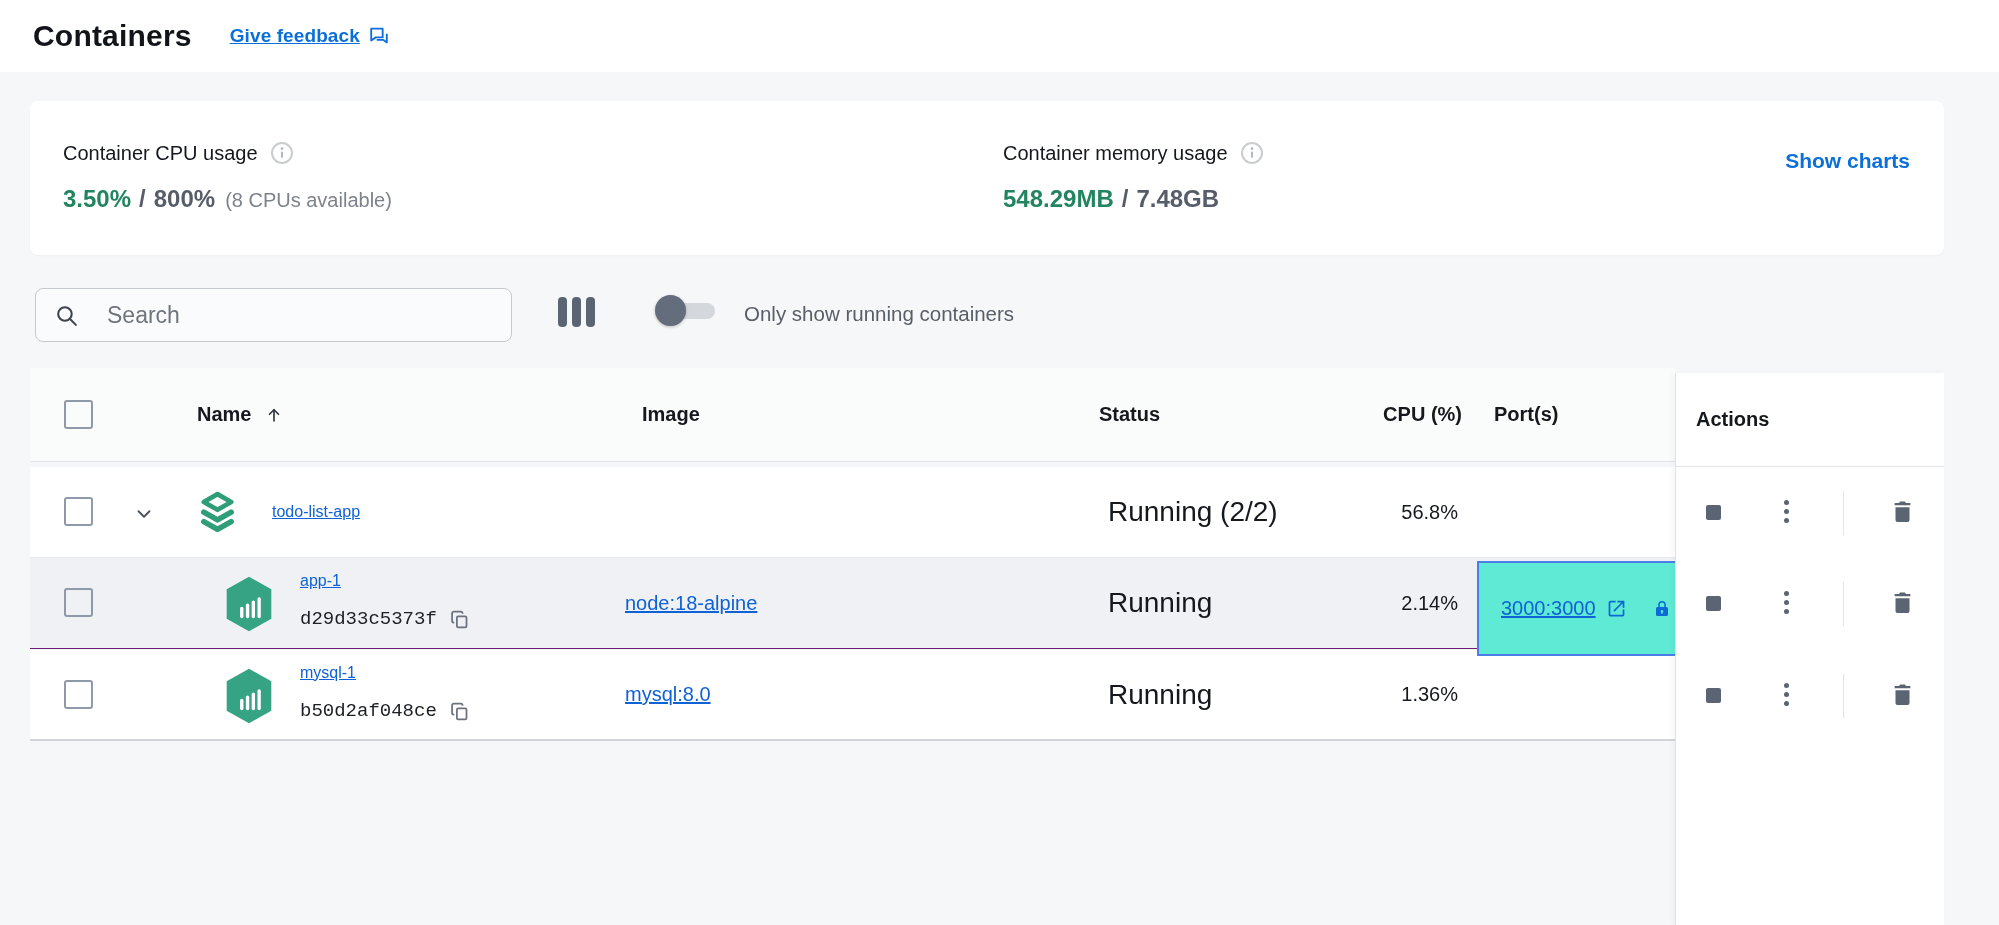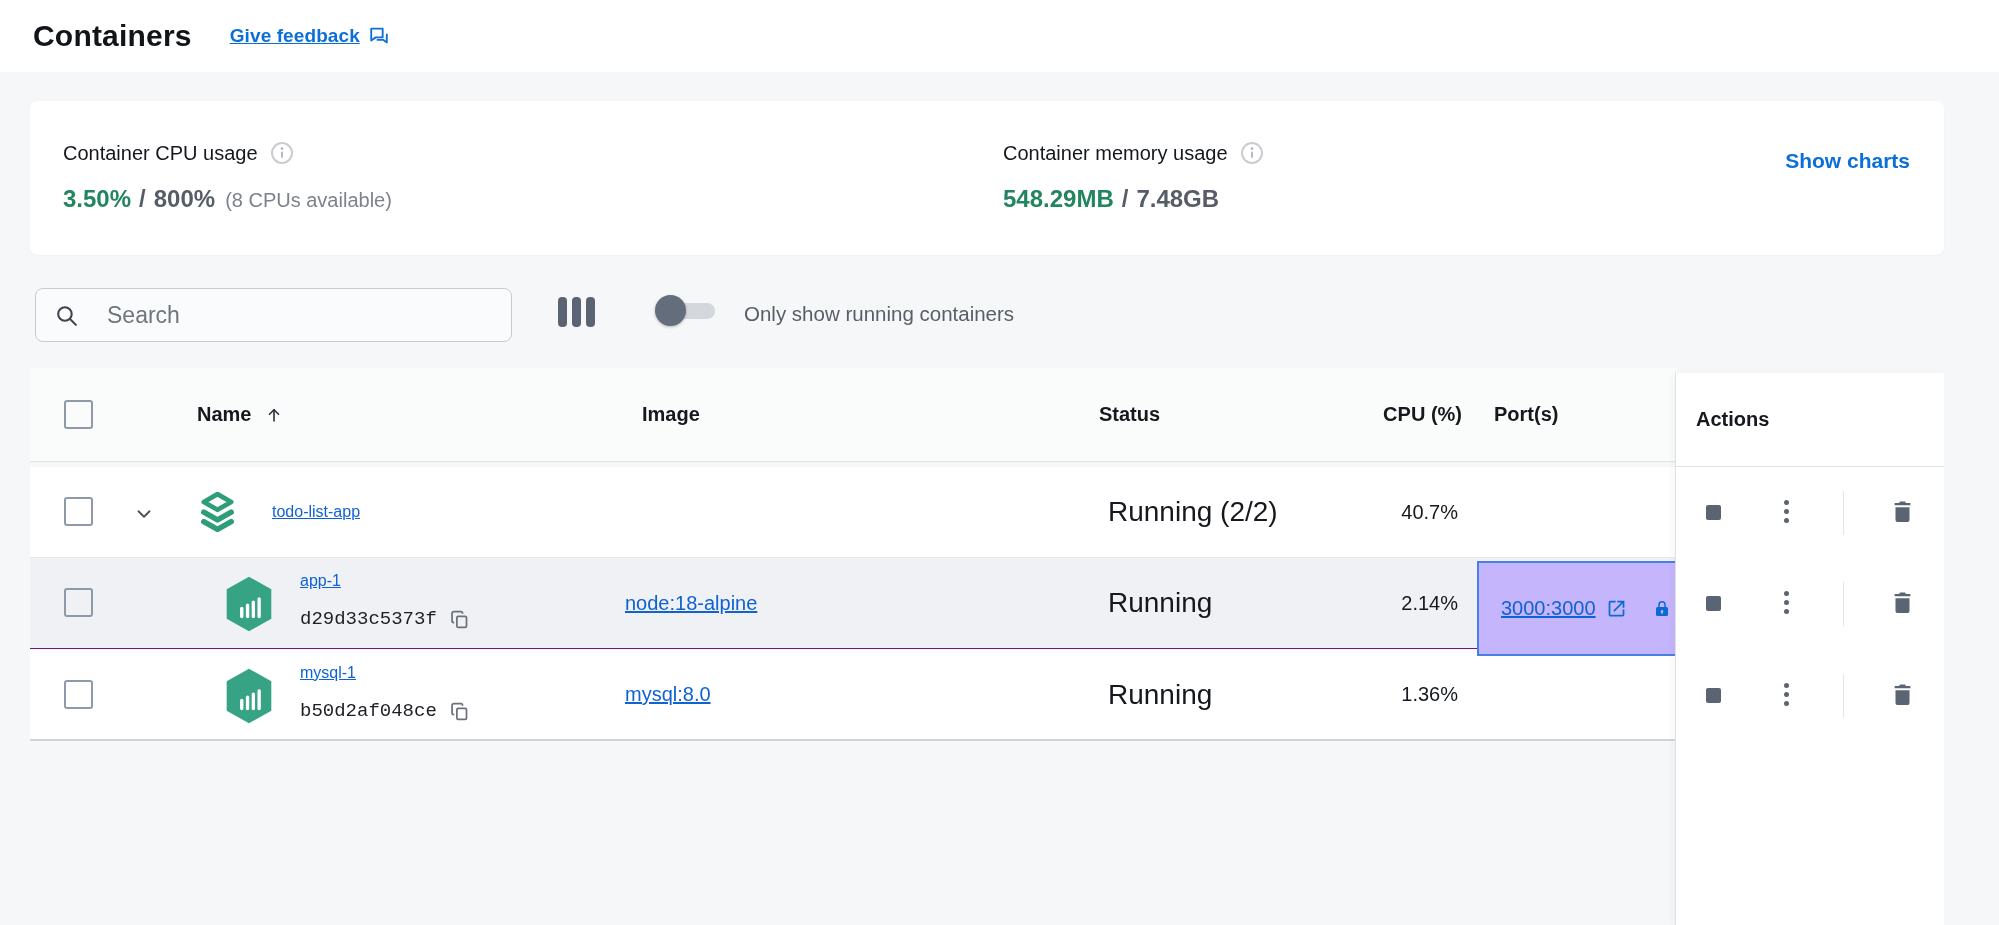--- a/index.html
+++ b/index.html
@@ -73,21 +73,21 @@
   .cont-id { font-size:19px; color:#1c1f24;font-family:Liberation Mono, monospace; }
   .copy-btn { cursor:pointer; display:flex; }
   .image-link { position:absolute; left:595px; top:0; height:100%; display:flex; align-items:center; }
   .image-link span { color:#0f62d6; font-size:20px; text-decoration:underline; cursor:pointer; }
   .cell-status { position:absolute; left:1045px; top:0; height:100%;
     display:flex; align-items:center; font-size:28px; color:#15181d;margin-left:33px; }
   .cell-cpu { position:absolute; left:1250px; width:178px; top:0; height:100%;
     display:flex; align-items:center; justify-content:flex-end; font-size:20px; color:#15181d; }
   
   .port-box { position:absolute; left:1477px; top:561px; width:206px; height:95px;
-    border:2px solid #4a7fe8; background:#c4b5fd; z-index:4;
+    border:2px solid #4a7fe8; background:#5eead4; z-index:4;
     display:flex; align-items:center; padding-left:22px; gap:10px; }
   .port-link { color:#0f62d6; font-size:20px; text-decoration:underline; cursor:pointer; }
   .lock-icon { margin-left:16px; display:flex; }
   
   .actions-panel { position:absolute; left:1675px; top:373px; width:269px; height:552px;
     background:#ffffff; border-left:1px solid #dfe1e4; z-index:6;
     box-shadow:-3px 0 6px rgba(0,0,0,.03); }
   .actions-head { height:94px; border-bottom:1px solid #e2e3e6;
     display:flex; align-items:center; padding-left:20px;
     font-size:20px; font-weight:bold; color:#15181d; }
@@ -207,21 +207,21 @@
       <svg width="47" height="47" viewBox="0 0 24 24" fill="none" stroke="#2f9e78" stroke-linecap="round" stroke-linejoin="round">
         <path d="M12 2.6 L19 6.6 12 10.6 5 6.6 Z" stroke-width="2.4"></path>
         <path d="M5 11.8 L12 15.8 19 11.8" stroke-width="2.8"></path>
         <path d="M5 16.6 L12 20.6 19 16.6" stroke-width="2.8"></path>
       </svg>
     </div>
     <div class="stack-name">
       <span class="name-link">todo-list-app</span>
     </div>
     <div class="cell-status">Running (2/2)</div>
-    <div class="cell-cpu">40.7%</div>
+    <div class="cell-cpu">56.8%</div>
   </div>
 
   <div class="row row-2">
     <div class="checkbox cb-row"></div>
     <div class="hex-icon">
       <svg width="54" height="58" viewBox="0 0 24 26">
         <path d="M12 0.8 L22 6.4 V19.6 L12 25.2 L2 19.6 V6.4 Z" fill="#35a384"></path>
         <rect x="8.0" y="14.2" width="1.5" height="5.2" rx="0.75" fill="#ffffff"></rect>
         <rect x="10.6" y="12.8" width="1.5" height="6.6" rx="0.75" fill="#ffffff"></rect>
         <rect x="13.2" y="11.4" width="1.5" height="8.0" rx="0.75" fill="#ffffff"></rect>

